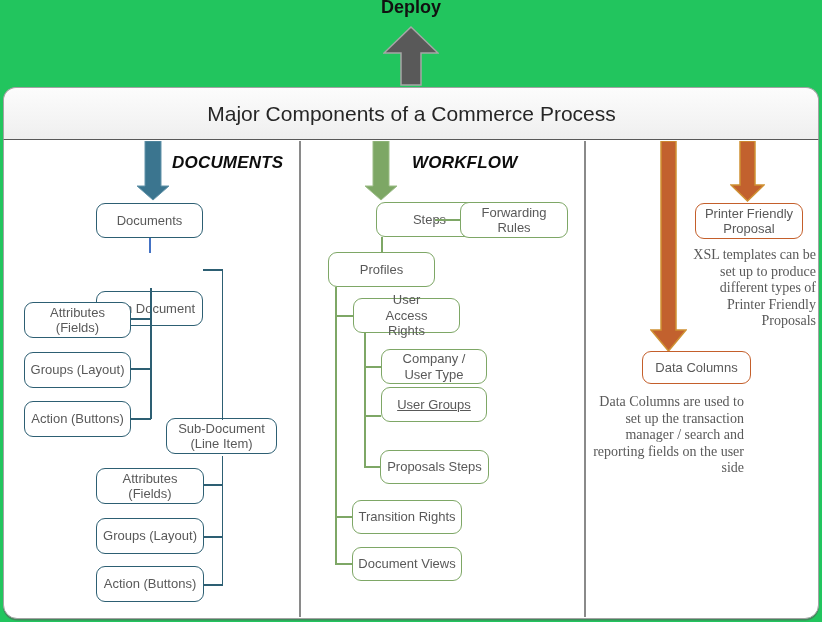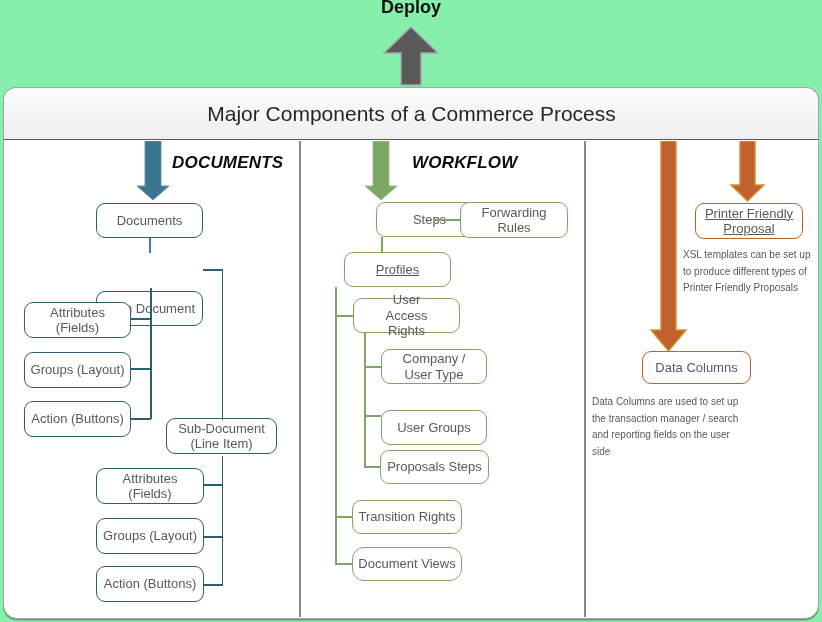--- a/index.html
+++ b/index.html
@@ -1,16 +1,16 @@
 <!DOCTYPE html>
 <html><head>
 <meta charset="utf-8">
 <style>
   html,body{margin:0;padding:0;background:#fff;}
-  #page{position:relative;width:822px;height:622px;background:#86efac;
+  #page{position:relative;width:822px;height:622px;background:#22c55e;
         font-family:"Liberation Sans","DejaVu Sans",sans-serif;overflow:hidden;}
   .abs{position:absolute;}
 
   
   .deploy-label{left:331px;top:-3px;width:160px;text-align:center;
     font-size:18px;font-weight:bold;color:#111;}
 
   
   .frame{left:3px;top:87px;width:814px;height:530px;border:1.5px solid #a3a3a3;
     border-radius:14px;background:#fff;box-shadow:0 1.5px 0 rgba(90,90,90,.55);}
@@ -32,21 +32,21 @@
   .teal-b{border:1.5px solid #2d5f73;}
   .green-b{border:1.5px solid #7ea766;}
   .orange-b{border:1.5px solid #c45f2b;}
 
   
   .conn{background:#2d5f73;}
   .conn-g{background:#7ea766;}
   .conn-blue{background:#4472c4;}
   .h{height:1.5px;} .v{width:1.5px;}
 
-  .note{font-size:10px;line-height:16.5px;color:#595959;text-align:left;}
+  .note{font-size:14px;line-height:16.5px;color:#595959;text-align:right;font-family:Liberation Serif, serif;}
 </style>
 </head>
 <body>
 
 <div id="page">
 
   <div class="abs deploy-label">Deploy</div>
   <svg class="abs" style="left:383px;top:26px;" width="56" height="60">
     <polygon points="28,1 55,27 38,27 38,59 18,59 18,27 1,27" fill="#595959" stroke="#a6a6a6" stroke-width="1.5"></polygon>
   </svg>
@@ -85,45 +85,45 @@
   <div class="abs conn h" style="left:204px;top:536px;width:19px;"></div>
   <div class="abs conn h" style="left:204px;top:584px;width:19px;"></div>
 
   <svg class="abs" style="left:364px;top:141px;" width="34" height="60">
     <polygon points="9,0 25,0 25,45 33,45 17,59 1,45 9,45" fill="#7da765" stroke="#9cbd87" stroke-width="1"></polygon>
   </svg>
   <div class="abs col-header" style="left:412px;top:153px;">WORKFLOW</div>
 
   <div class="abs node green-b" style="left:328px;top:202px;width:107px;height:35px;margin-left:48px;">Steps</div>
   <div class="abs node green-b" style="left:460px;top:202px;width:108px;height:36px;padding:1px 22px;">Forwarding Rules</div>
-  <div class="abs node green-b" style="left:344px;top:252px;width:107px;height:35px;text-decoration:underline;">Profiles</div>
+  <div class="abs node green-b" style="left:328px;top:252px;width:107px;height:35px;">Profiles</div>
   <div class="abs node green-b" style="left:353px;top:298px;width:107px;height:35px;padding:1px 21px;">User Access Rights</div>
   <div class="abs node green-b" style="left:381px;top:349px;width:106px;height:35px;padding:1px 12px;">Company / User Type</div>
-  <div class="abs node green-b" style="left:381px;top:410px;width:106px;height:35px;">User Groups</div>
+  <div class="abs node green-b" style="left:381px;top:387px;width:106px;height:35px;text-decoration:underline;">User Groups</div>
   <div class="abs node green-b" style="left:380px;top:450px;width:109px;height:34px;">Proposals Steps</div>
   <div class="abs node green-b" style="left:352px;top:500px;width:110px;height:34px;">Transition Rights</div>
-  <div class="abs node green-b" style="left:352px;top:547px;width:110px;height:34px;border-radius:12px;">Document Views</div>
+  <div class="abs node green-b" style="left:352px;top:547px;width:110px;height:34px;">Document Views</div>
 
   <div class="abs conn-g h" style="left:435px;top:219px;width:25px;"></div>
   <div class="abs conn-g v" style="left:381px;top:237px;height:15px;"></div>
   <div class="abs conn-g v" style="left:335px;top:287px;height:277px;"></div>
   <div class="abs conn-g h" style="left:335px;top:315px;width:18px;"></div>
   <div class="abs conn-g h" style="left:335px;top:516px;width:17px;"></div>
   <div class="abs conn-g h" style="left:335px;top:563px;width:17px;"></div>
   <div class="abs conn-g v" style="left:364px;top:333px;height:134px;"></div>
   <div class="abs conn-g h" style="left:364px;top:366px;width:17px;"></div>
   <div class="abs conn-g h" style="left:364px;top:415px;width:17px;"></div>
   <div class="abs conn-g h" style="left:364px;top:466px;width:16px;"></div>
 
   <svg class="abs" style="left:650px;top:141px;" width="37" height="211">
     <polygon points="11,0 26,0 26,189 36,189 18.5,210 1,189 11,189" fill="#c2612e" stroke="#cf9133" stroke-width="1.5"></polygon>
   </svg>
   <svg class="abs" style="left:730px;top:141px;" width="35" height="61">
     <polygon points="10,0 25,0 25,44 34,44 17.5,60 1,44 10,44" fill="#c2612e" stroke="#cf9133" stroke-width="1.5"></polygon>
   </svg>
 
-  <div class="abs node orange-b" style="left:695px;top:203px;width:108px;height:36px;padding:1px 8px;text-decoration:underline;">Printer Friendly Proposal</div>
+  <div class="abs node orange-b" style="left:695px;top:203px;width:108px;height:36px;padding:1px 8px;">Printer Friendly Proposal</div>
   <div class="abs note" style="left:683px;top:247px;width:133px;">XSL templates can be set up to produce different types of Printer Friendly Proposals</div>
 
   <div class="abs node orange-b" style="left:613px;top:351px;width:109px;height:33px;margin-left:29px;">Data Columns</div>
   <div class="abs note" style="left:592px;top:394px;width:152px;">Data Columns are used to set up the transaction manager / search and reporting fields on the user side</div>
 
 </div>
 
 </body></html>

